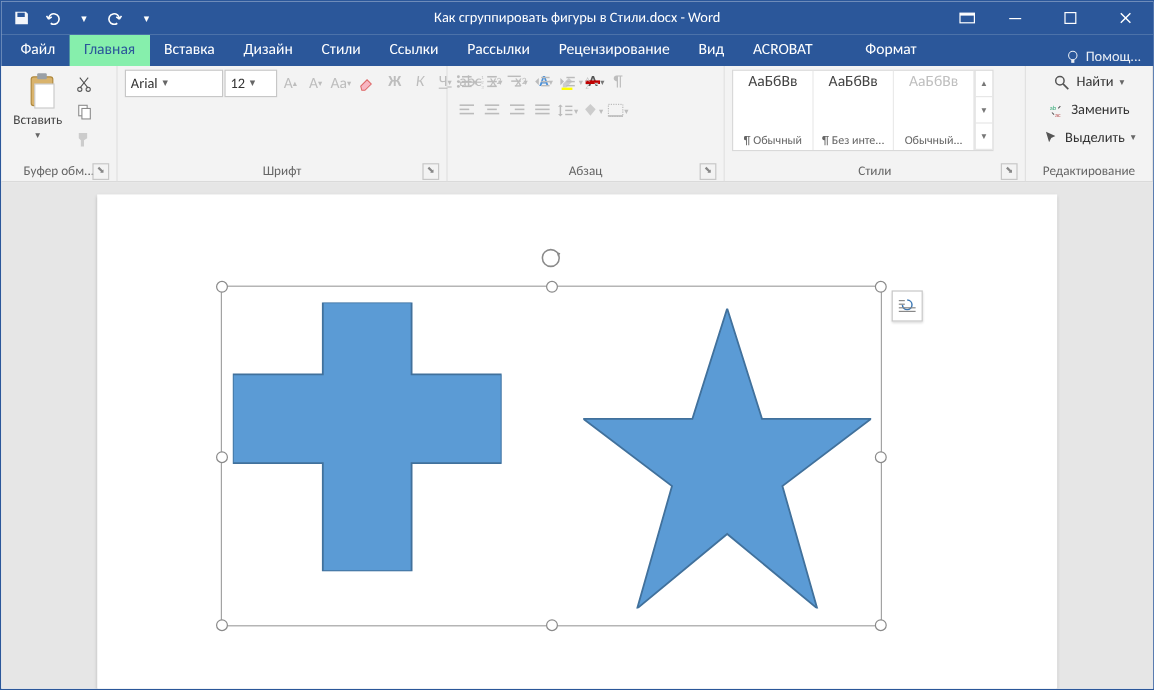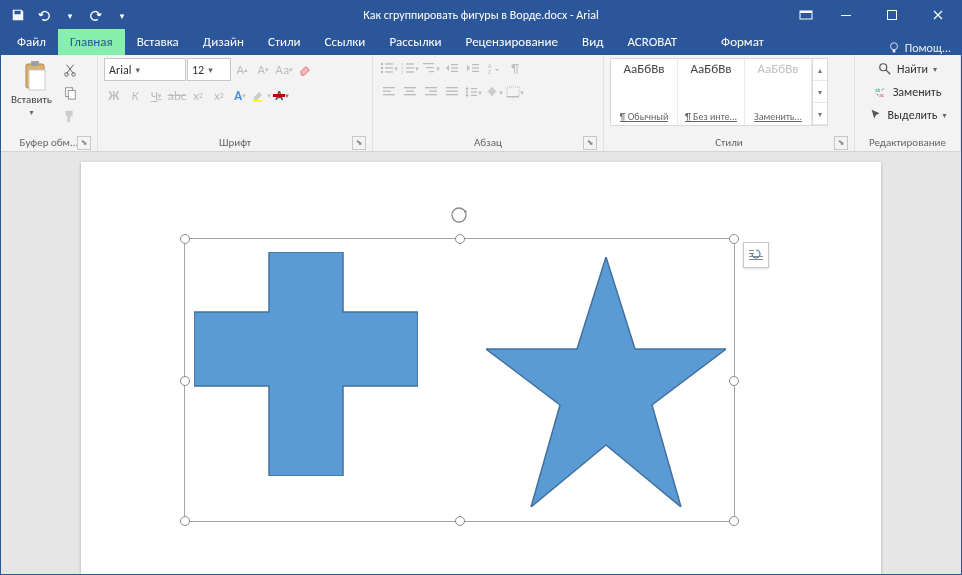--- a/index.html
+++ b/index.html
@@ -31,28 +31,28 @@
   .vstack{display:flex;flex-direction:column;gap:2px;align-items:center;}
   .big-btn{display:flex;flex-direction:column;align-items:flex-end;gap:2px;padding:2px 4px;}
   .big-btn .big-icon{width:32px;height:32px;display:flex;align-items:center;justify-content:center;}
   .big-btn .lbl{font-size:11px;line-height:12px;text-align:center;}
   .small-btn{width:20px;height:20px;display:flex;align-items:center;justify-content:center;color:#555;font-size:13px;}
   .small-btn.disabled,.disabled{color:#bdbdbd;}
   .combo{height:21px;background:#fff;border:1px solid #c7c7c7;display:flex;align-items:center;padding:0 4px;font-size:12px;color:#333;}
   .combo .dd{margin-left:4px;color:#666;font-size:9px;}
   
   .row{display:flex;align-items:center;gap:1px;}
-  .font-group .group-body{flex-direction:column;gap:4px;}
+  .font-group .group-body{flex-direction:row;gap:4px;}
   .para-group .group-body{flex-direction:column;gap:4px;}
   
   .style-gallery{display:flex;border:1px solid #d9d9d9;background:#fff;height:66px;}
   .style-item{width:62px;border-right:1px solid #eaeaea;display:flex;flex-direction:column;align-items:center;justify-content:center;padding:2px;gap:20px;}
   .style-item:last-child{border-right:none;}
   .style-item .preview{font-size:13px;color:#444;font-family:Calibri,Arial;}
-  .style-item .sname{font-size:10px;color:#666;margin-top:14px;white-space:nowrap;overflow:hidden;text-overflow:ellipsis;max-width:58px;text-decoration:underline;}
+  .style-item .sname{font-size:10px;color:#666;margin-top:14px;white-space:nowrap;overflow:hidden;text-overflow:ellipsis;max-width:58px;}
   .style-item.heading .preview{color:#2e74b5;}
   .gallery-scroll{width:14px;display:flex;flex-direction:column;border-left:1px solid #d9d9d9;}
   .gallery-scroll div{flex:1;display:flex;align-items:center;justify-content:center;color:#777;font-size:8px;border-bottom:1px solid #e7e7e7;}
   
   .edit-group .group-body{flex-direction:column;gap:1px;align-items:center;}
   .edit-item{display:flex;align-items:center;gap:5px;height:22px;padding:0 4px;font-size:12px;color:#333;white-space:nowrap;}
   .edit-item .dd{margin-left:auto;font-size:8px;color:#666;}
   
   
   .doc-area{flex:1;background:#e6e6e6;overflow:hidden;position:relative;}
@@ -85,21 +85,21 @@
           </svg>
       </div>
       <div class="qbtn" style="font-size:9px">▾</div>
       <div class="qbtn">
         <svg width="14" height="14" viewBox="0 0 16 16">
             <path fill="none" stroke="#fff" stroke-width="1.5" d="M12 9a5 5 0 1 0-2 4M12 9l2-3m-2 3-3-2"></path>
           </svg>
       </div>
       <div class="qbtn" style="font-size:9px">▾</div>
     </div>
-    <div class="doc-title">Как сгруппировать фигуры в Ворде.docx - Arial</div>
+    <div class="doc-title">Как сгруппировать фигуры в Стили.docx - Word</div>
     <div class="win-controls">
       <div class="wbtn ribbon-opts">
         <svg width="14" height="10" viewBox="0 0 14 10">
             <rect x="1" y="1" width="12" height="8" fill="none" stroke="#fff"></rect>
             <rect x="1" y="1" width="12" height="2" fill="#fff"></rect>
           </svg>
       </div>
       <div class="wbtn">
         <svg width="12" height="12" viewBox="0 0 12 12">
             <rect x="1" y="6" width="10" height="1" fill="#fff"></rect>
@@ -347,21 +347,21 @@
           <div class="style-item">
               <div class="preview">АаБбВв</div>
               <div class="sname">¶ Обычный</div>
             </div>
           <div class="style-item">
               <div class="preview">АаБбВв</div>
               <div class="sname">¶ Без инте...</div>
             </div>
           <div class="style-item heading">
               <div class="preview" style="color:#bfbfbf">АаБбВв</div>
-              <div class="sname">Заменить...</div>
+              <div class="sname">Обычный...</div>
             </div>
           <div class="gallery-scroll">
               <div>▴</div>
               <div>▾</div>
               <div>▾</div>
             </div>
         </div>
       </div>
       <div class="group-label"><span>Стили</span><span class="launcher">⬊</span></div>
     </div>

